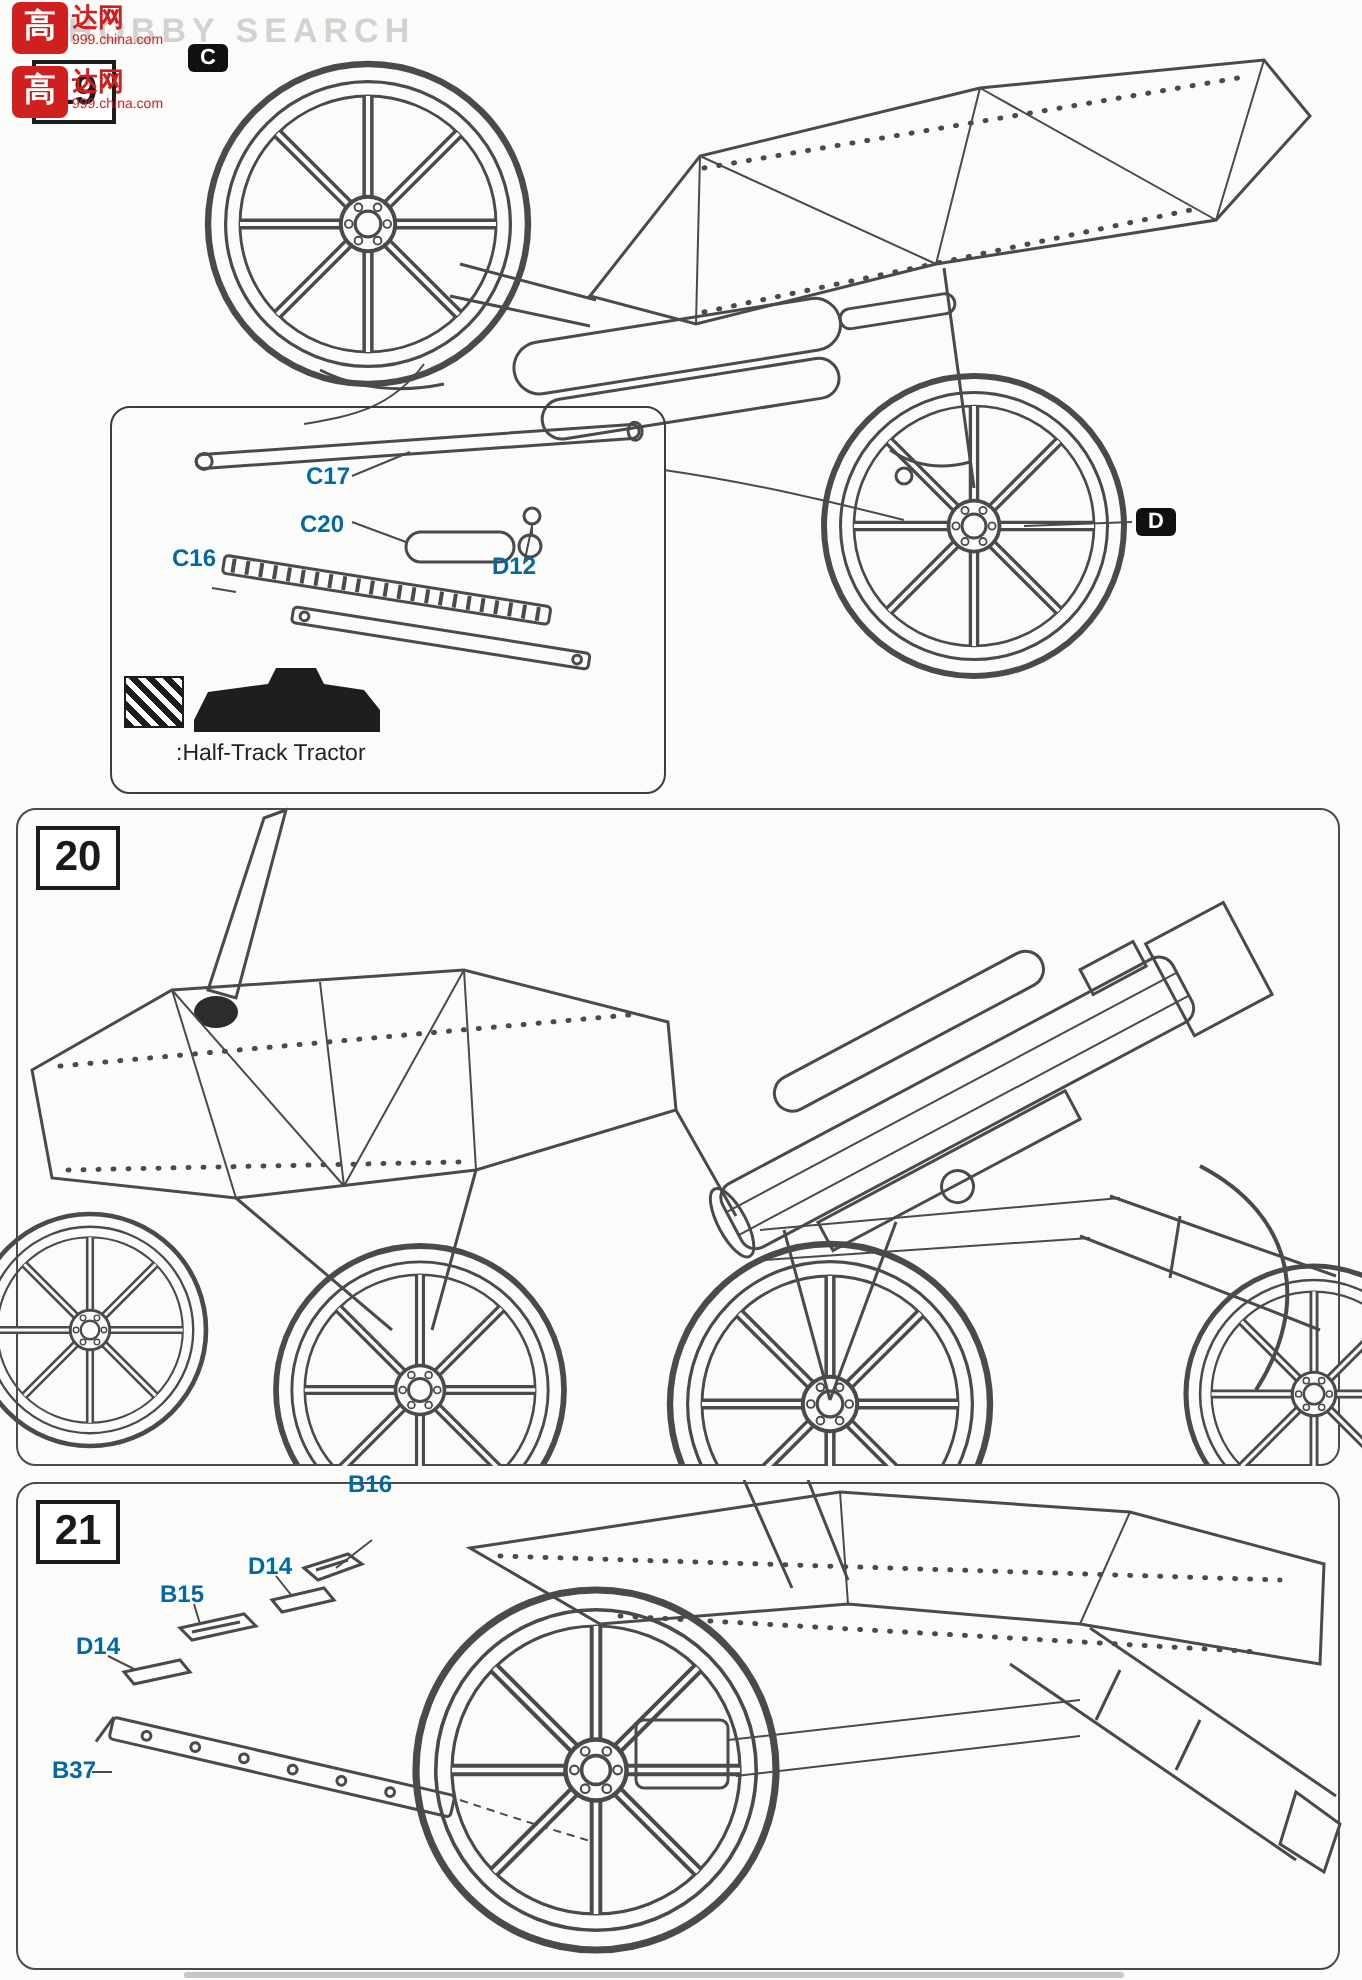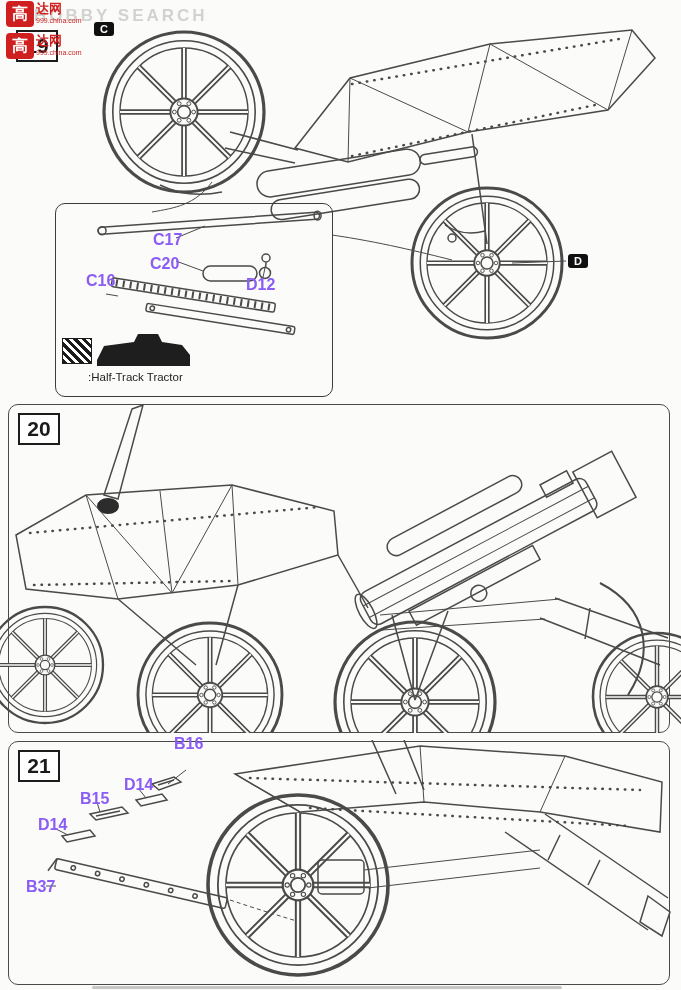--- a/index.html
+++ b/index.html
@@ -26,21 +26,21 @@
     border:1.5px solid #4a4a4a;
     border-radius:10px;
     z-index:0;
   }
   .inset-box{
     position:absolute;left:55px;top:203px;width:276px;height:192px;
     border:1.5px solid #3c3c3c;border-radius:10px;z-index:1;
   }
   .part-label{
     position:absolute;
-    font-weight:bold;font-size:16px;color:#8b5cf6;
+    font-weight:bold;font-size:12px;color:#0369a1;
     z-index:5;white-space:nowrap;
   }
   .badge{
     position:absolute;
     background:#101010;color:#fff;
     font-weight:bold;font-size:11px;
     padding:1px 6px;border-radius:3px;
     z-index:5;
   }
   .note-text{

